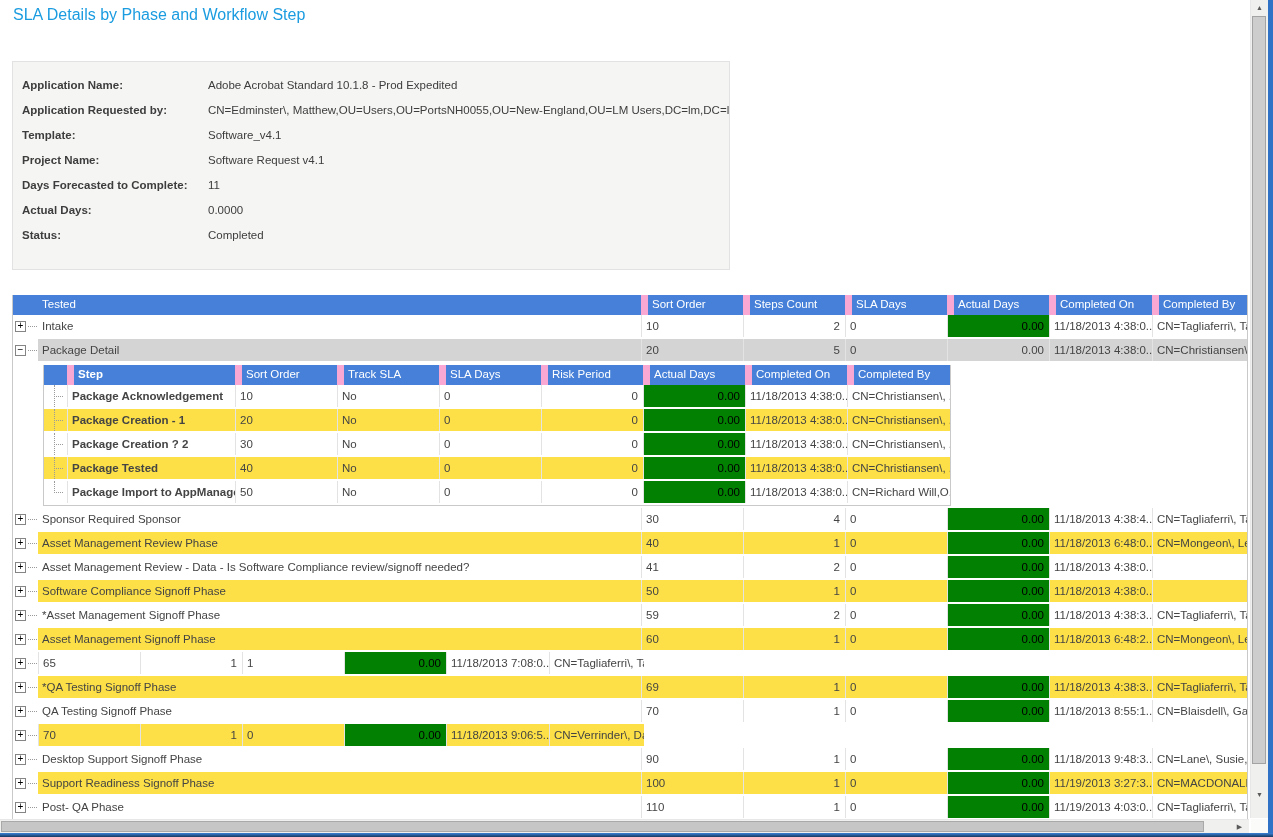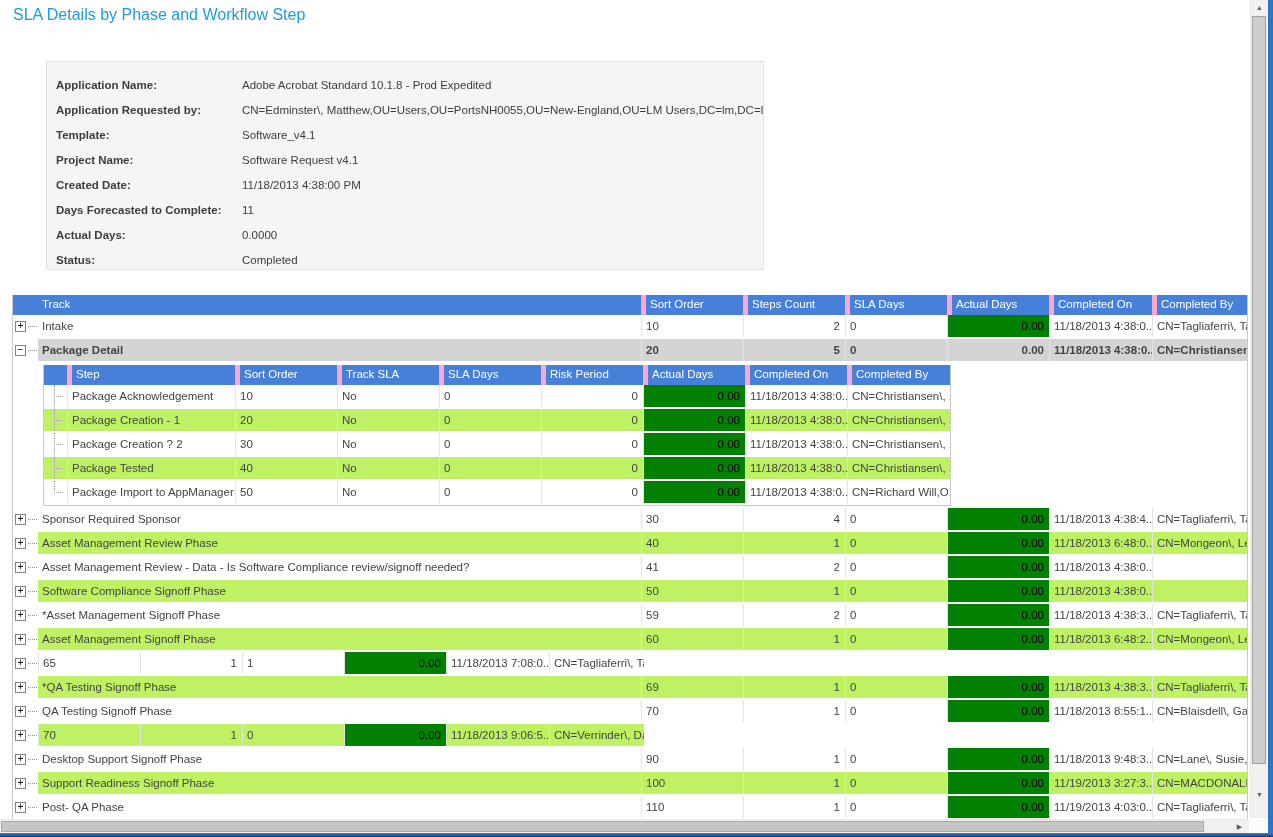--- a/index.html
+++ b/index.html
@@ -10,68 +10,67 @@
   }
   .page-title {
     position:absolute; left:13px; top:6px;
     font-size:16px; font-weight:normal; color:#1b9ce0; white-space:nowrap;
   }
   
   .info-panel {
     position:absolute; left:12px; top:61px; width:718px; height:209px;
     background:#f5f5f4; border:1px solid #e2e2e2; box-sizing:border-box;
     padding:10px 0 12px 9px;
-    margin-left:34px;
   }
   .info-row { display:flex; height:25px; align-items:center; font-size:11.5px; color:#3d3d3d; }
   .info-label { width:186px; font-weight:bold; flex:none; }
   .info-value { white-space:nowrap; overflow:hidden; }
   
   .grid {
     position:absolute; left:12px; top:295px; width:1234px;
     border-left:1px solid #c9c9c9; border-right:1px solid #c9c9c9;
     box-sizing:content-box; font-size:11.5px;
   }
   .ghead { display:flex; height:20px; background:#4680d8; color:#fff; }
   .hcell {
     box-sizing:border-box; padding:3px 0 0 4px; white-space:nowrap; overflow:hidden;
-    border-left:5px solid #f9a8d4;
+    border-left:7px solid #f9a8d4;
   }
   .hcell:first-child { border-left:none; }
   .prow { display:flex; height:24px; box-sizing:border-box; border-bottom:2px solid #fff; }
   .cell {
     box-sizing:border-box; padding:5px 3px 0 4px; white-space:nowrap; overflow:hidden;
     border-left:1px solid #e3e3e3;
   }
   .right { text-align:right; padding-right:5px; }
   
   .w-exp   { width:25px;  border-left:none; }
   .w-phase { width:603px; border-left:none; }
   .w-col   { width:102px; }
   .w-on    { width:103px; }
   .w-by    { width:95px;  }
   
-  .prow.alt .cell:not(.w-exp)      { background:#bef264; }
-  .prow.selected .cell:not(.w-exp) { background:#d4d4d4;font-weight:bold; }
+  .prow.alt .cell:not(.w-exp)      { background:#fde047; }
+  .prow.selected .cell:not(.w-exp) { background:#d4d4d4; }
   .cell.green { background:#028002 !important; color:#000; }
   
   .w-exp { position:relative; }
   .expbox {
     position:absolute; left:2px; top:6px; width:11px; height:11px; box-sizing:border-box;
     border:1px solid #858585; background:#fff; color:#000;
     font-size:10px; line-height:8px; text-align:center;
   }
   .hdots { position:absolute; left:15px; top:11px; width:9px; border-top:1px dotted #999; }
   
   .nested {
     margin:2px 0 2px 30px; width:908px; box-sizing:border-box;
     border:1px solid #c9c9c9; border-top:none;
   }
   .n-tree { width:23px; border-left:none; position:relative; }
-  .n-step { width:168px; }
+  .n-step { width:168px;font-weight:bold; }
   .n-col  { width:102px; }
   .n-by   { width:103px; }
   .vline   { position:absolute; left:10px; top:0; height:100%; border-left:1px dotted #9a9a9a; }
   .hbranch { position:absolute; left:10px; top:11px; width:9px; border-top:1px dotted #9a9a9a; }
   .prow.last .vline { height:12px; }
   
   .vscroll {
     position:absolute; top:0; right:5px; width:17px; height:818px;
     background:#f0f0ef; border-left:1px solid #e7e7e7;
   }
@@ -120,45 +119,41 @@
   <div class="info-row">
     <div class="info-label">Template:</div>
     <div class="info-value">Software_v4.1</div>
   </div>
 
   <div class="info-row">
     <div class="info-label">Project Name:</div>
     <div class="info-value">Software Request v4.1</div>
   </div>
 
-  <div class="info-row">
-    <div class="info-label">Created Date:</div>
-    <div class="info-value">11/18/2013 4:38:00 PM</div>
-  </div>
 
   <div class="info-row">
     <div class="info-label">Days Forecasted to Complete:</div>
     <div class="info-value">11</div>
   </div>
 
   <div class="info-row">
     <div class="info-label">Actual Days:</div>
     <div class="info-value">0.0000</div>
   </div>
 
   <div class="info-row">
     <div class="info-label">Status:</div>
     <div class="info-value">Completed</div>
   </div>
 </div>
 
 <div class="grid">
   <div class="ghead">
     <div class="hcell w-exp"></div>
-    <div class="hcell w-phase">Track</div>
+    <div class="hcell w-phase">Tested</div>
     <div class="hcell w-col">Sort Order</div>
     <div class="hcell w-col">Steps Count</div>
     <div class="hcell w-col">SLA Days</div>
     <div class="hcell w-col">Actual Days</div>
     <div class="hcell w-on">Completed On</div>
     <div class="hcell w-by">Completed By</div>
   </div>
 
   <div>
   <div class="prow">

